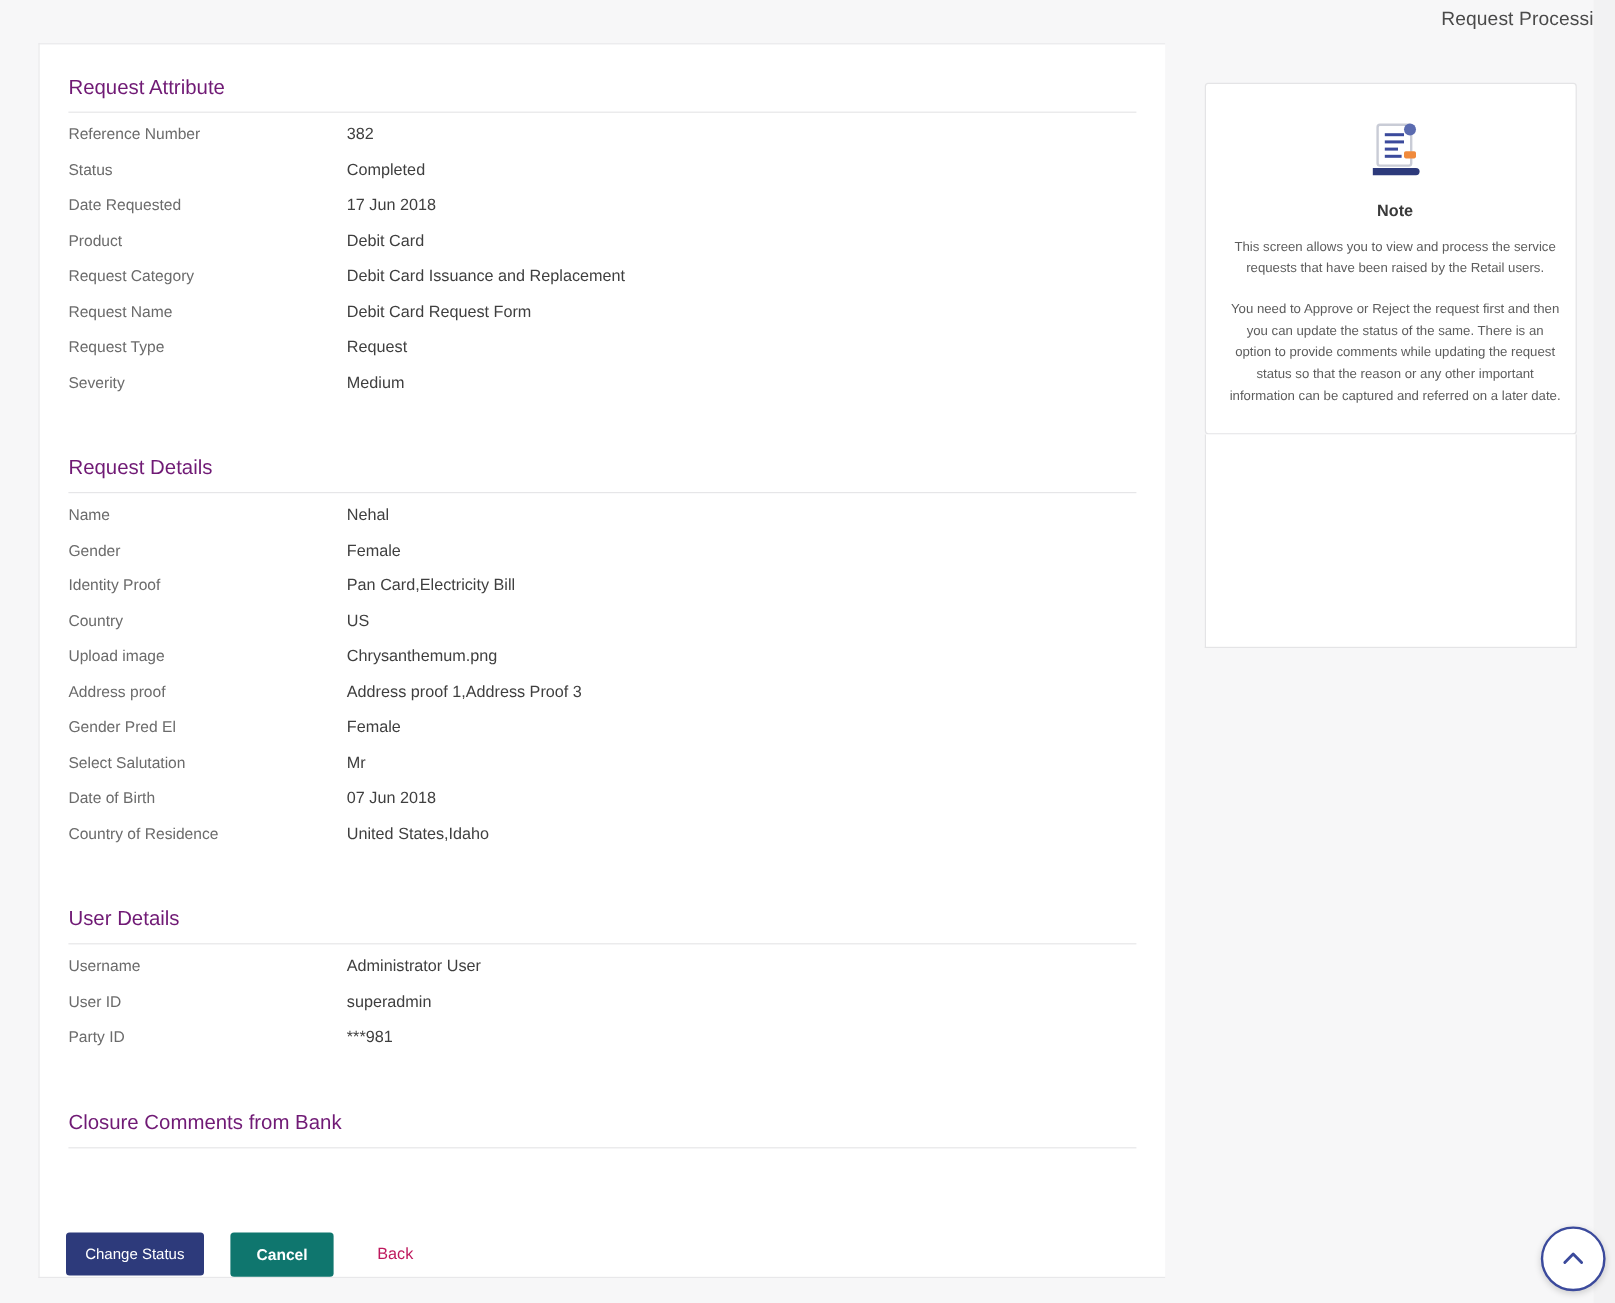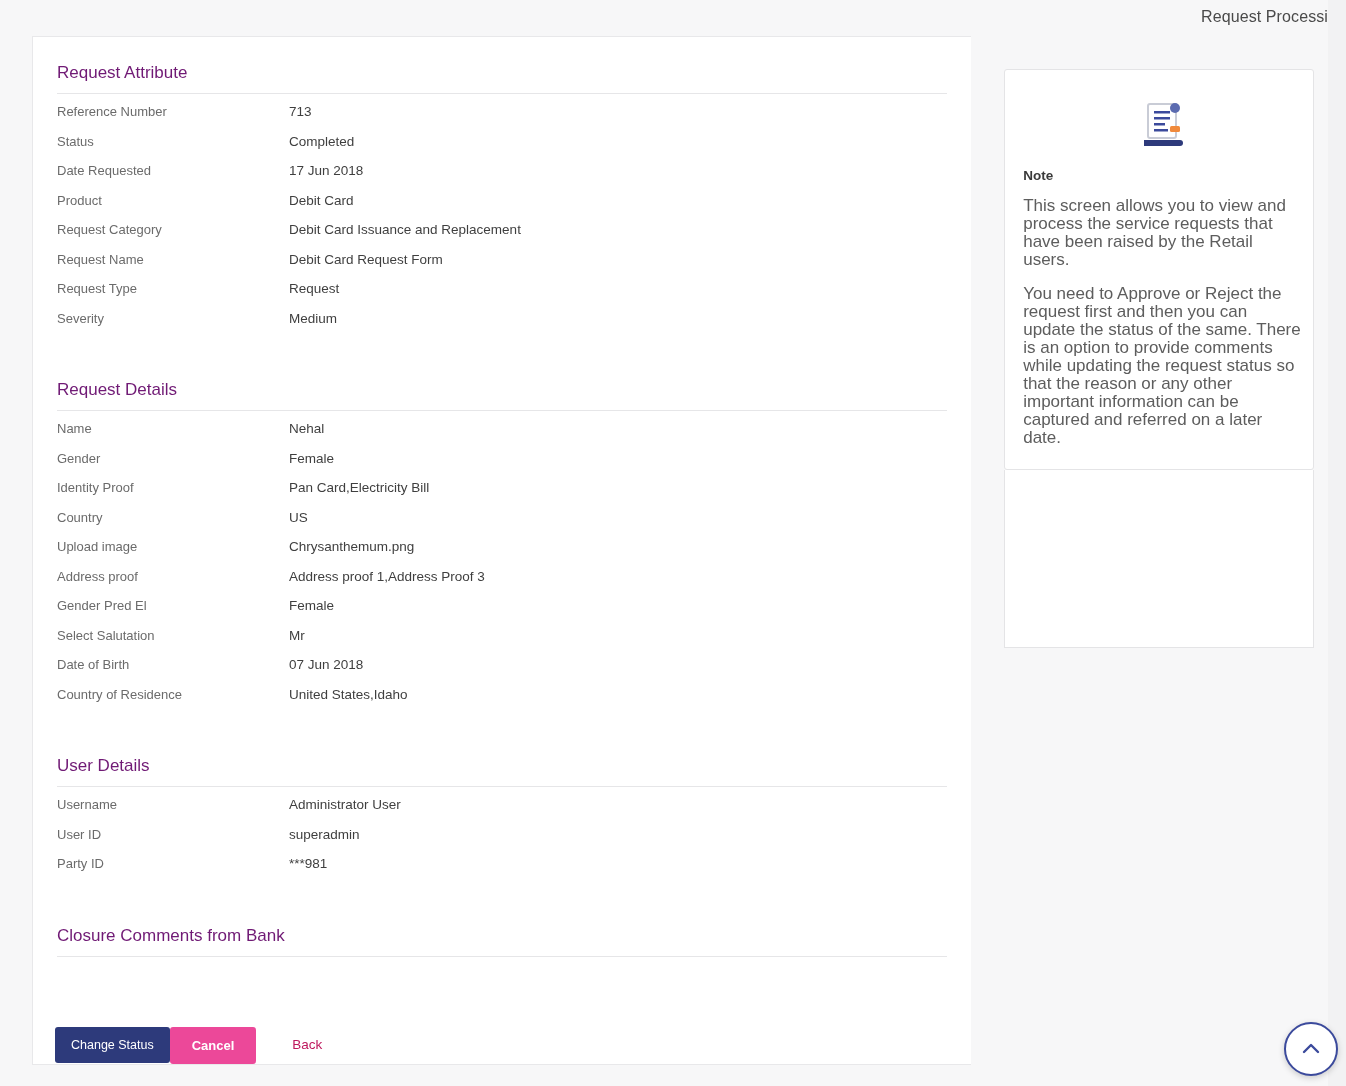--- a/index.html
+++ b/index.html
@@ -87,59 +87,61 @@
     font-family: "Liberation Sans", sans-serif;
   }
   .btn-primary {
     background: #2d3a7b;
     color: #ffffff;
     font-size: 12.5px;
     padding: 11px 16px;
     border-radius: 3px;
   }
   .btn-secondary {
-    background: #ec4899;
+    background: #0f766e;
     color: #ffffff;
     font-size: 13px;
     font-weight: bold;
     padding: 11px 22px;
     border-radius: 3px;
+    margin-left: 22px;
   }
   .btn-link {
     background: transparent;
     color: #be185d;
     font-size: 13.5px;
     margin-left: 30px;
     padding: 10px 6px;
   }
   .side-col {
     width: 318px;
     margin-left: 33px;
     padding-top: 33px;
   }
   .note-card {
     border: 1px solid #e4e4e6;
     border-radius: 3px;
     background: #ffffff;
     padding: 26px 11px 22px 18px;
     box-sizing: border-box;
+    text-align: center;
   }
   .note-icon {
     display: flex;
     justify-content: center;
     margin-bottom: 14px;
   }
   .note-title {
     font-size: 13.5px;
     font-weight: bold;
     color: #3a3a3a;
     margin-bottom: 14px;
   }
   .note-para {
-    font-size: 17px;
+    font-size: 11px;
     line-height: 18px;
     color: #5d5d5d;
     margin: 0 0 16px 0;
   }
   .note-para:last-child {
     margin-bottom: 0;
   }
   .side-blank {
     border: 1px solid #e4e4e6;
     border-top: none;
@@ -178,21 +180,21 @@
 
 <div class="layout">
 
   <div class="main-card">
 
     <div class="section">
       <div class="section-title first-section-title">Request Attribute</div>
       <div class="rows">
         <div class="row">
           <div class="label">Reference Number</div>
-          <div class="value">713</div>
+          <div class="value">382</div>
         </div>
         <div class="row">
           <div class="label">Status</div>
           <div class="value">Completed</div>
         </div>
         <div class="row">
           <div class="label">Date Requested</div>
           <div class="value">17 Jun 2018</div>
         </div>
         <div class="row">

